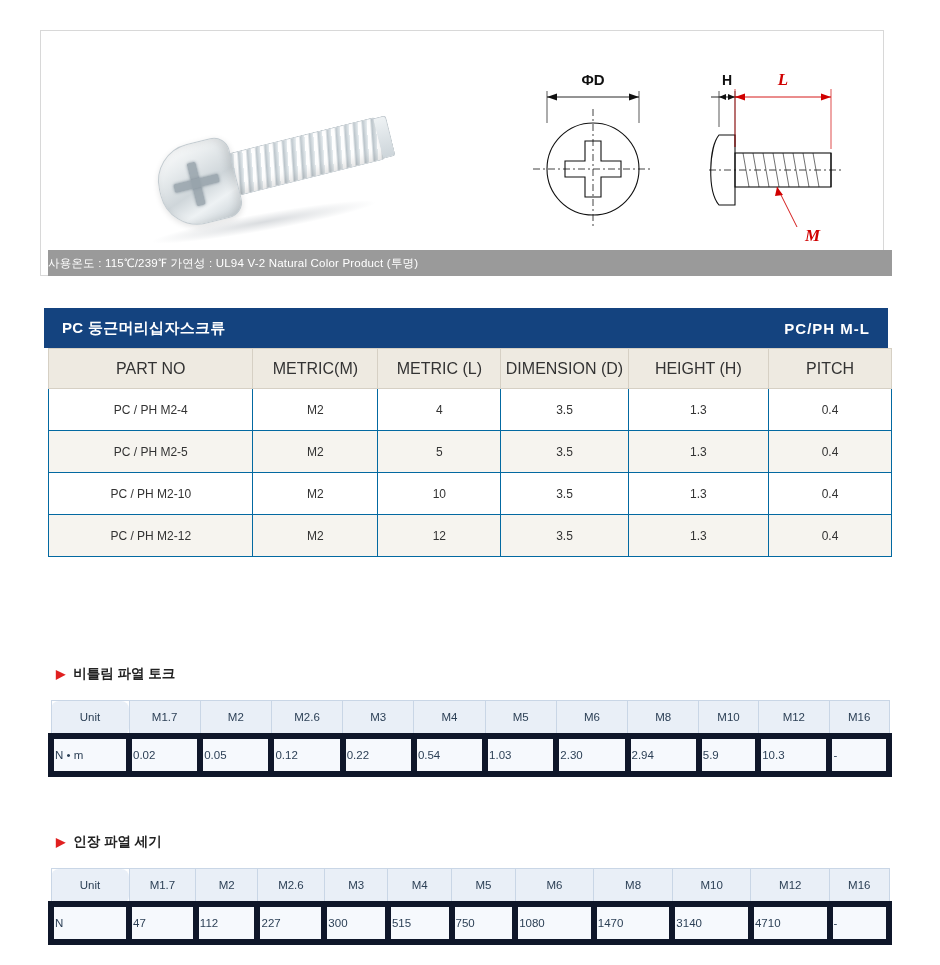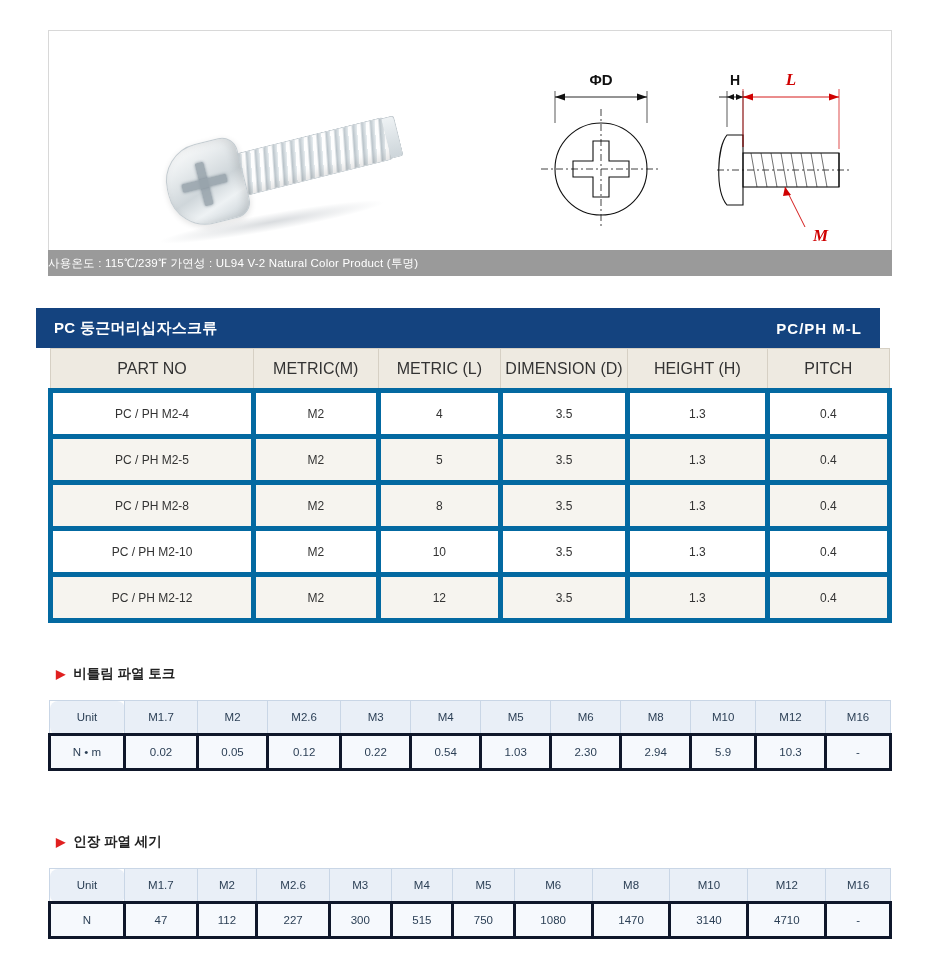--- a/index.html
+++ b/index.html
@@ -16,21 +16,21 @@
   }
   .page {
     width: 940px;
     height: 965px;
     position: relative;
   }
 
   
   .hero {
     position: absolute;
-    left: 48px;
+    left: 40px;
     top: 30px;
     width: 844px;
     height: 246px;
     border: 1px solid #d8d8d8;
     background: #ffffff;
     box-sizing: border-box;
   }
   .hero-photo {
     position: absolute;
     left: 0px;
@@ -57,21 +57,21 @@
     font-size: 11.5px;
     line-height: 26px;
     padding-left: 0;
     box-sizing: border-box;
     letter-spacing: 0.2px;
   }
 
   
   .title-bar {
     position: absolute;
-    left: 36px;
+    left: 44px;
     top: 308px;
     width: 844px;
     height: 40px;
     background: #14437f;
     color: #ffffff;
     box-sizing: border-box;
     display: flex;
     align-items: center;
     justify-content: space-between;
     padding: 0 18px;
@@ -98,21 +98,21 @@
   }
   table.spec th {
     background: #eeeae1;
     border: 1px solid #d6d0c4;
     height: 37px;
     font-weight: normal;
     color: #333;
     font-size: 16px;
   }
   table.spec td {
-    border: 5px solid #0369a1;
+    border: 1px solid #0369a1;
     height: 39px;
     text-align: center;
     color: #333;
   }
   table.spec tr.odd td {
     background: #ffffff;
   }
   table.spec tr.even td {
     background: #f6f4ef;
   }
@@ -148,23 +148,22 @@
   #tensile-table { top: 868px; }
   table.mini th {
     background: #e9eff7;
     border: 1px solid #c9d6e6;
     height: 30px;
     font-weight: normal;
     color: #2b3f55;
   }
   table.mini td {
     background: #f6f9fd;
-    border: 3px solid #0f172a;
+    border: 6px solid #0f172a;
     height: 30px;
-    text-align: center;
     color: #2b3f55;
   }
   table.mini th:first-child,
   table.mini td:first-child {
     width: 70px;
     border-radius: 8px;
   }
 
   
   .screw {
@@ -345,28 +344,20 @@
         <td>0.4</td>
       </tr>
       <tr class="even">
         <td>PC / PH M2-5</td>
         <td>M2</td>
         <td>5</td>
         <td>3.5</td>
         <td>1.3</td>
         <td>0.4</td>
       </tr>
-      <tr class="even">
-        <td>PC / PH M2-8</td>
-        <td>M2</td>
-        <td>8</td>
-        <td>3.5</td>
-        <td>1.3</td>
-        <td>0.4</td>
-      </tr>
       <tr class="odd">
         <td>PC / PH M2-10</td>
         <td>M2</td>
         <td>10</td>
         <td>3.5</td>
         <td>1.3</td>
         <td>0.4</td>
       </tr>
       <tr class="even">
         <td>PC / PH M2-12</td>

